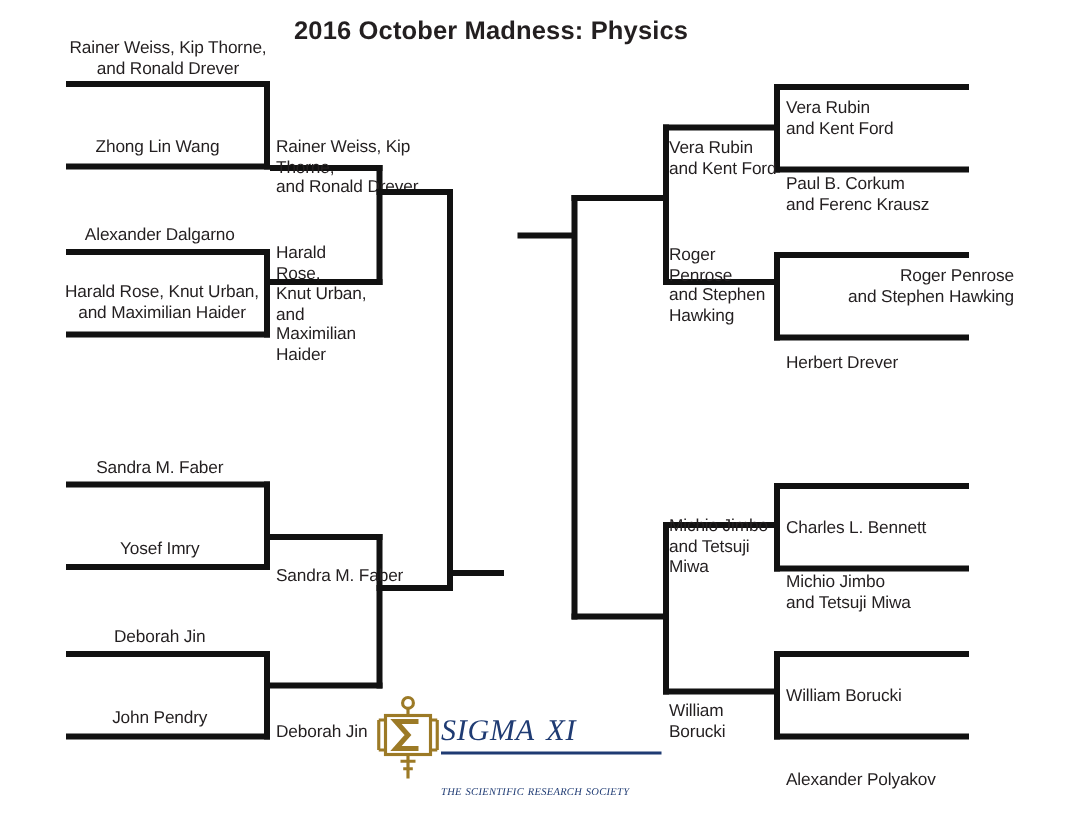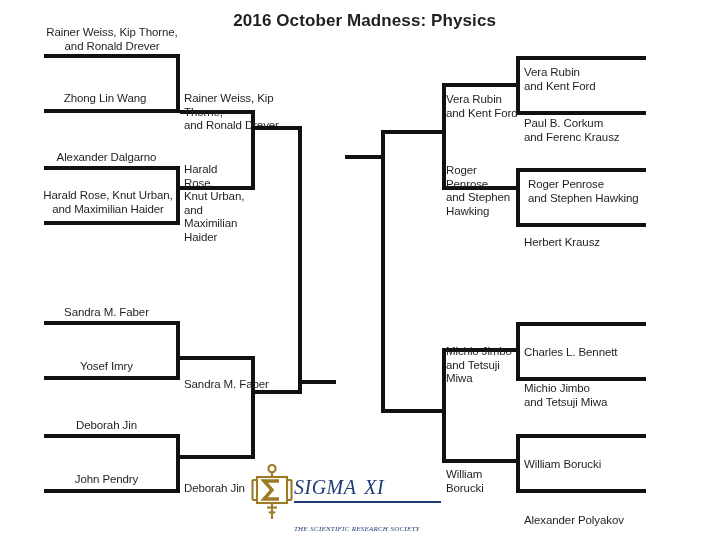--- a/index.html
+++ b/index.html
@@ -34,21 +34,21 @@
   }
   .lbl.c  { text-align: center; }
   .lbl.l  { text-align: left; margin-top: 38px; }
 
   
   #title {
     position: absolute;
     left: 196px;
     top: 11px;
     width: 300px;
-    text-align: right;
+    text-align: left;
     font-size: 17px;
     line-height: 20px;
     font-weight: bold;
     color: #231f20;
     letter-spacing: 0.1px;
   }
 
   
   #logo {
     position: absolute;
@@ -159,23 +159,23 @@
   <div class="hline" style="left:516px; top:111px; width:130px;"></div>
   <div class="vline" style="left:516px; top:56px; height:59px;"></div>
   <div class="lbl l" style="left:524px; top:28px; width:150px;">Vera Rubin
 and Kent Ford</div>
   <div class="lbl l" style="left:524px; top:79px; width:150px;">Paul B. Corkum
 and Ferenc Krausz</div>
 
   <div class="hline" style="left:516px; top:168px; width:130px;"></div>
   <div class="hline" style="left:516px; top:223px; width:130px;"></div>
   <div class="vline" style="left:516px; top:168px; height:59px;"></div>
-  <div class="lbl l" style="left:528px; top:140px; width:160px;">Roger Penrose
+  <div class="lbl l" style="left:516px; top:140px; width:160px;text-align:right;">Roger Penrose
 and Stephen Hawking</div>
-  <div class="lbl l" style="left:524px; top:198px; width:150px;">Herbert Krausz</div>
+  <div class="lbl l" style="left:524px; top:198px; width:150px;">Herbert Drever</div>
 
   <div class="hline" style="left:516px; top:322px; width:130px;"></div>
   <div class="hline" style="left:516px; top:377px; width:130px;"></div>
   <div class="vline" style="left:516px; top:322px; height:59px;"></div>
   <div class="lbl l" style="left:524px; top:308px; width:150px;">Charles L. Bennett</div>
   <div class="lbl l" style="left:524px; top:344px; width:150px;">Michio Jimbo
 and Tetsuji Miwa</div>
 
   <div class="hline" style="left:516px; top:434px; width:130px;"></div>
   <div class="hline" style="left:516px; top:489px; width:130px;"></div>

